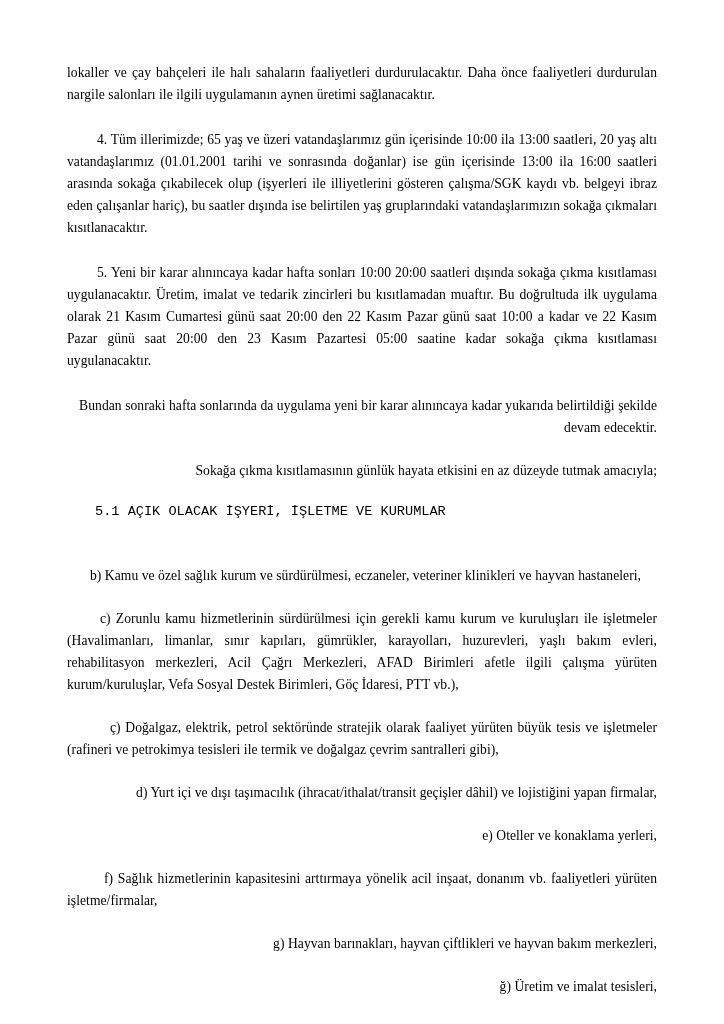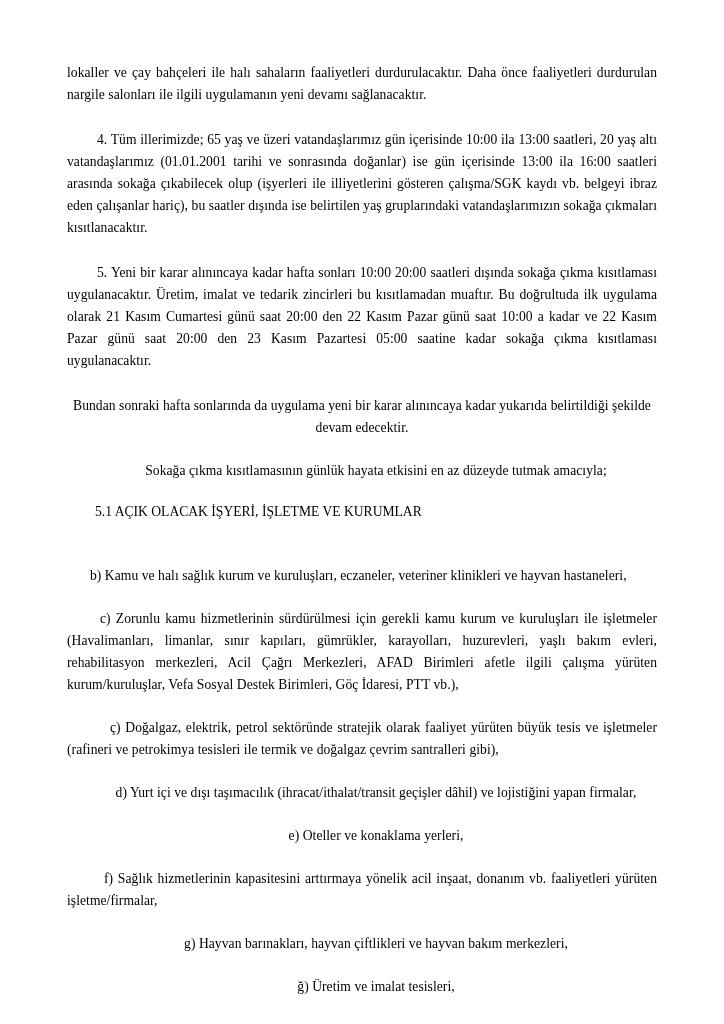--- a/index.html
+++ b/index.html
@@ -32,21 +32,21 @@
   p.para {
     margin: 0;
     font-size: 13.6px;
     line-height: 22px;
     text-align: justify;
     text-justify: inter-word;
     letter-spacing: 0.05px;
     word-spacing: 0px;
   }
   p.para.left {
-    text-align: center;
+    text-align: right;
   }
   
   .gap-lg  { height: 23px; }
   .gap-md  { height: 21px; }
   .gap-sm  { height: 19px; }
 
   
   .ind-0   { text-indent: 0px; }
   .ind-7   { text-indent: 7px; }
   .ind-23  { text-indent: 23px; }
@@ -56,29 +56,30 @@
   .ind-37  { text-indent: 37px; }
   .ind-43  { text-indent: 43px; }
 
   .heading {
     margin: 0;
     font-size: 13.6px;
     line-height: 22px;
     font-weight: normal;
     text-align: left;
     text-indent: 28px;
+    font-family: Liberation Mono, monospace;
   }
 </style>
 </head>
 <body>
 
 <div class="page">
   <div class="content">
 
-    <p class="para ind-0">lokaller ve çay bahçeleri ile halı sahaların faaliyetleri durdurulacaktır. Daha önce faaliyetleri durdurulan nargile salonları ile ilgili uygulamanın yeni devamı sağlanacaktır.</p>
+    <p class="para ind-0">lokaller ve çay bahçeleri ile halı sahaların faaliyetleri durdurulacaktır. Daha önce faaliyetleri durdurulan nargile salonları ile ilgili uygulamanın aynen üretimi sağlanacaktır.</p>
 
     <div class="gap-lg"></div>
 
     <p class="para ind-30">4. Tüm illerimizde; 65 yaş ve üzeri vatandaşlarımız gün içerisinde 10:00 ila 13:00 saatleri, 20 yaş altı vatandaşlarımız (01.01.2001 tarihi ve sonrasında doğanlar) ise gün içerisinde 13:00 ila 16:00 saatleri arasında sokağa çıkabilecek olup (işyerleri ile illiyetlerini gösteren çalışma/SGK kaydı vb. belgeyi ibraz eden çalışanlar hariç), bu saatler dışında ise belirtilen yaş gruplarındaki vatandaşlarımızın sokağa çıkmaları kısıtlanacaktır.</p>
 
     <div class="gap-lg"></div>
 
     <p class="para ind-30">5. Yeni bir karar alınıncaya kadar hafta sonları 10:00 20:00 saatleri dışında sokağa çıkma kısıtlaması uygulanacaktır. Üretim, imalat ve tedarik zincirleri bu kısıtlamadan muaftır. Bu doğrultuda ilk uygulama olarak 21 Kasım Cumartesi günü saat 20:00 den 22 Kasım Pazar günü saat 10:00 a kadar ve 22 Kasım Pazar günü saat 20:00 den 23 Kasım Pazartesi 05:00 saatine kadar sokağa çıkma kısıtlaması uygulanacaktır.</p>
 
     <div class="gap-lg"></div>
@@ -91,21 +92,21 @@
 
     <div class="gap-sm"></div>
 
     <p class="heading">5.1 AÇIK OLACAK İŞYERİ, İŞLETME VE KURUMLAR</p>
 
     <div class="gap-md"></div>
 
 
     <div class="gap-md"></div>
 
-    <p class="para ind-23">b) Kamu ve halı sağlık kurum ve kuruluşları, eczaneler, veteriner klinikleri ve hayvan hastaneleri,</p>
+    <p class="para ind-23">b) Kamu ve özel sağlık kurum ve sürdürülmesi, eczaneler, veteriner klinikleri ve hayvan hastaneleri,</p>
 
     <div class="gap-md"></div>
 
     <p class="para ind-33">c) Zorunlu kamu hizmetlerinin sürdürülmesi için gerekli kamu kurum ve kuruluşları ile işletmeler (Havalimanları, limanlar, sınır kapıları, gümrükler, karayolları, huzurevleri, yaşlı bakım evleri, rehabilitasyon merkezleri, Acil Çağrı Merkezleri, AFAD Birimleri afetle ilgili çalışma yürüten kurum/kuruluşlar, Vefa Sosyal Destek Birimleri, Göç İdaresi, PTT vb.),</p>
 
     <div class="gap-md"></div>
 
     <p class="para ind-43">ç) Doğalgaz, elektrik, petrol sektöründe stratejik olarak faaliyet yürüten büyük tesis ve işletmeler (rafineri ve petrokimya tesisleri ile termik ve doğalgaz çevrim santralleri gibi),</p>
 
     <div class="gap-md"></div>

